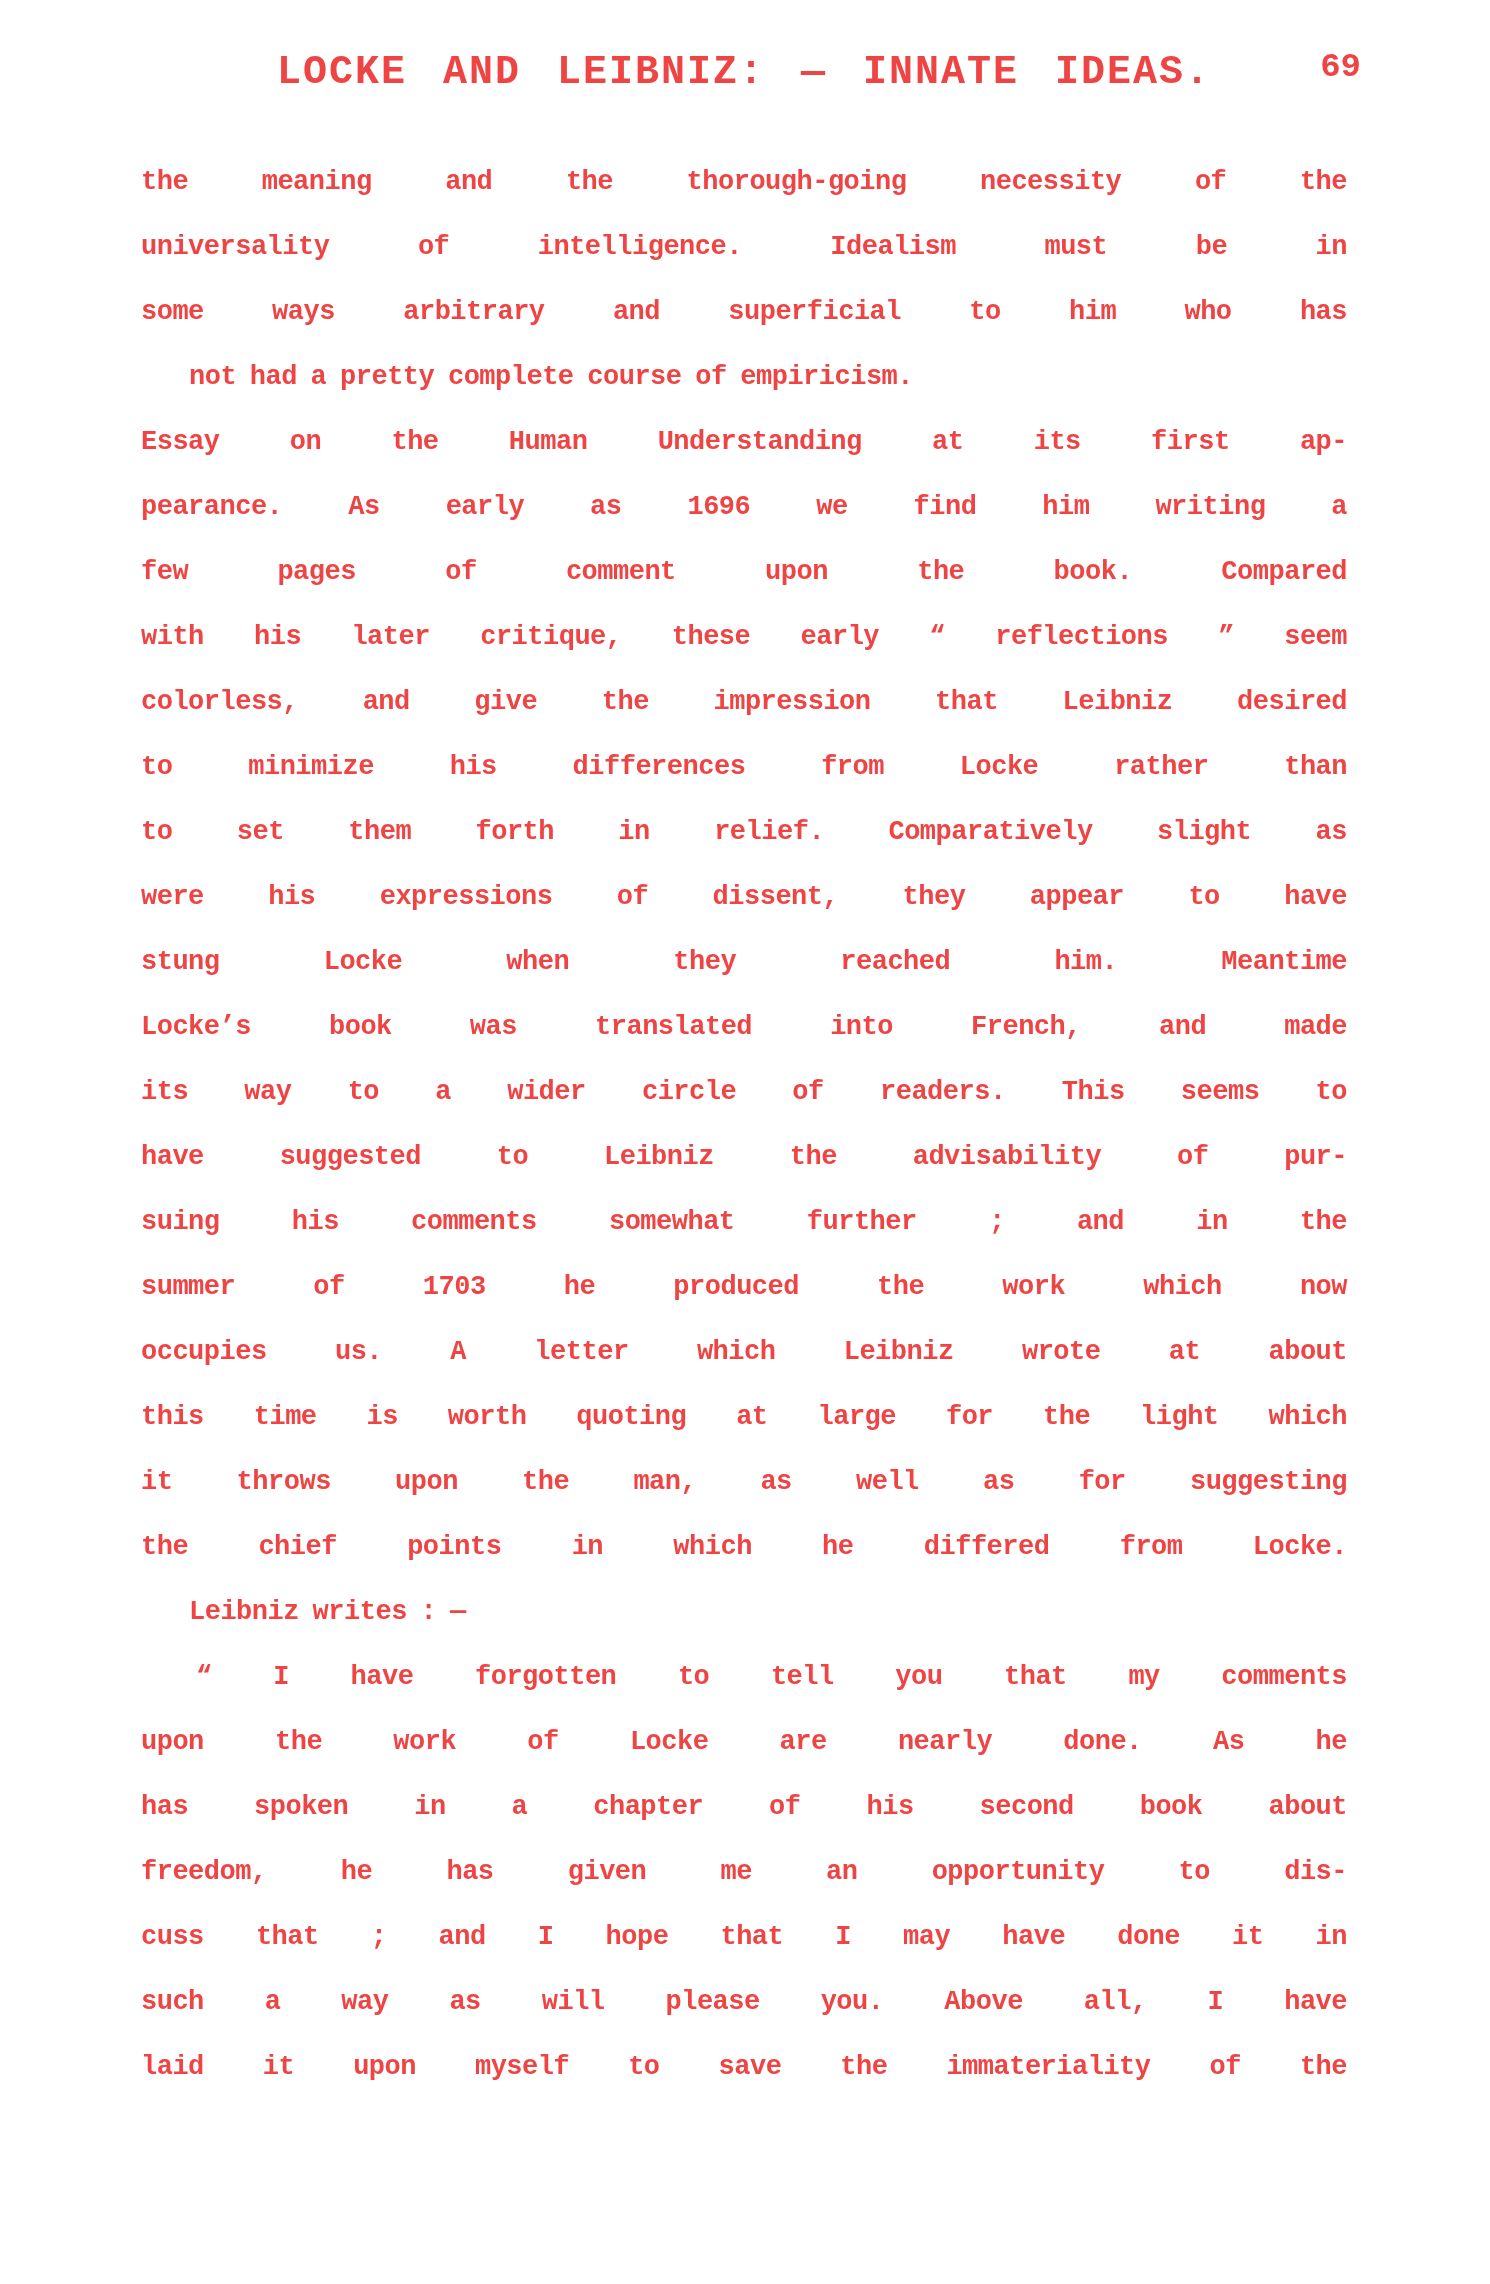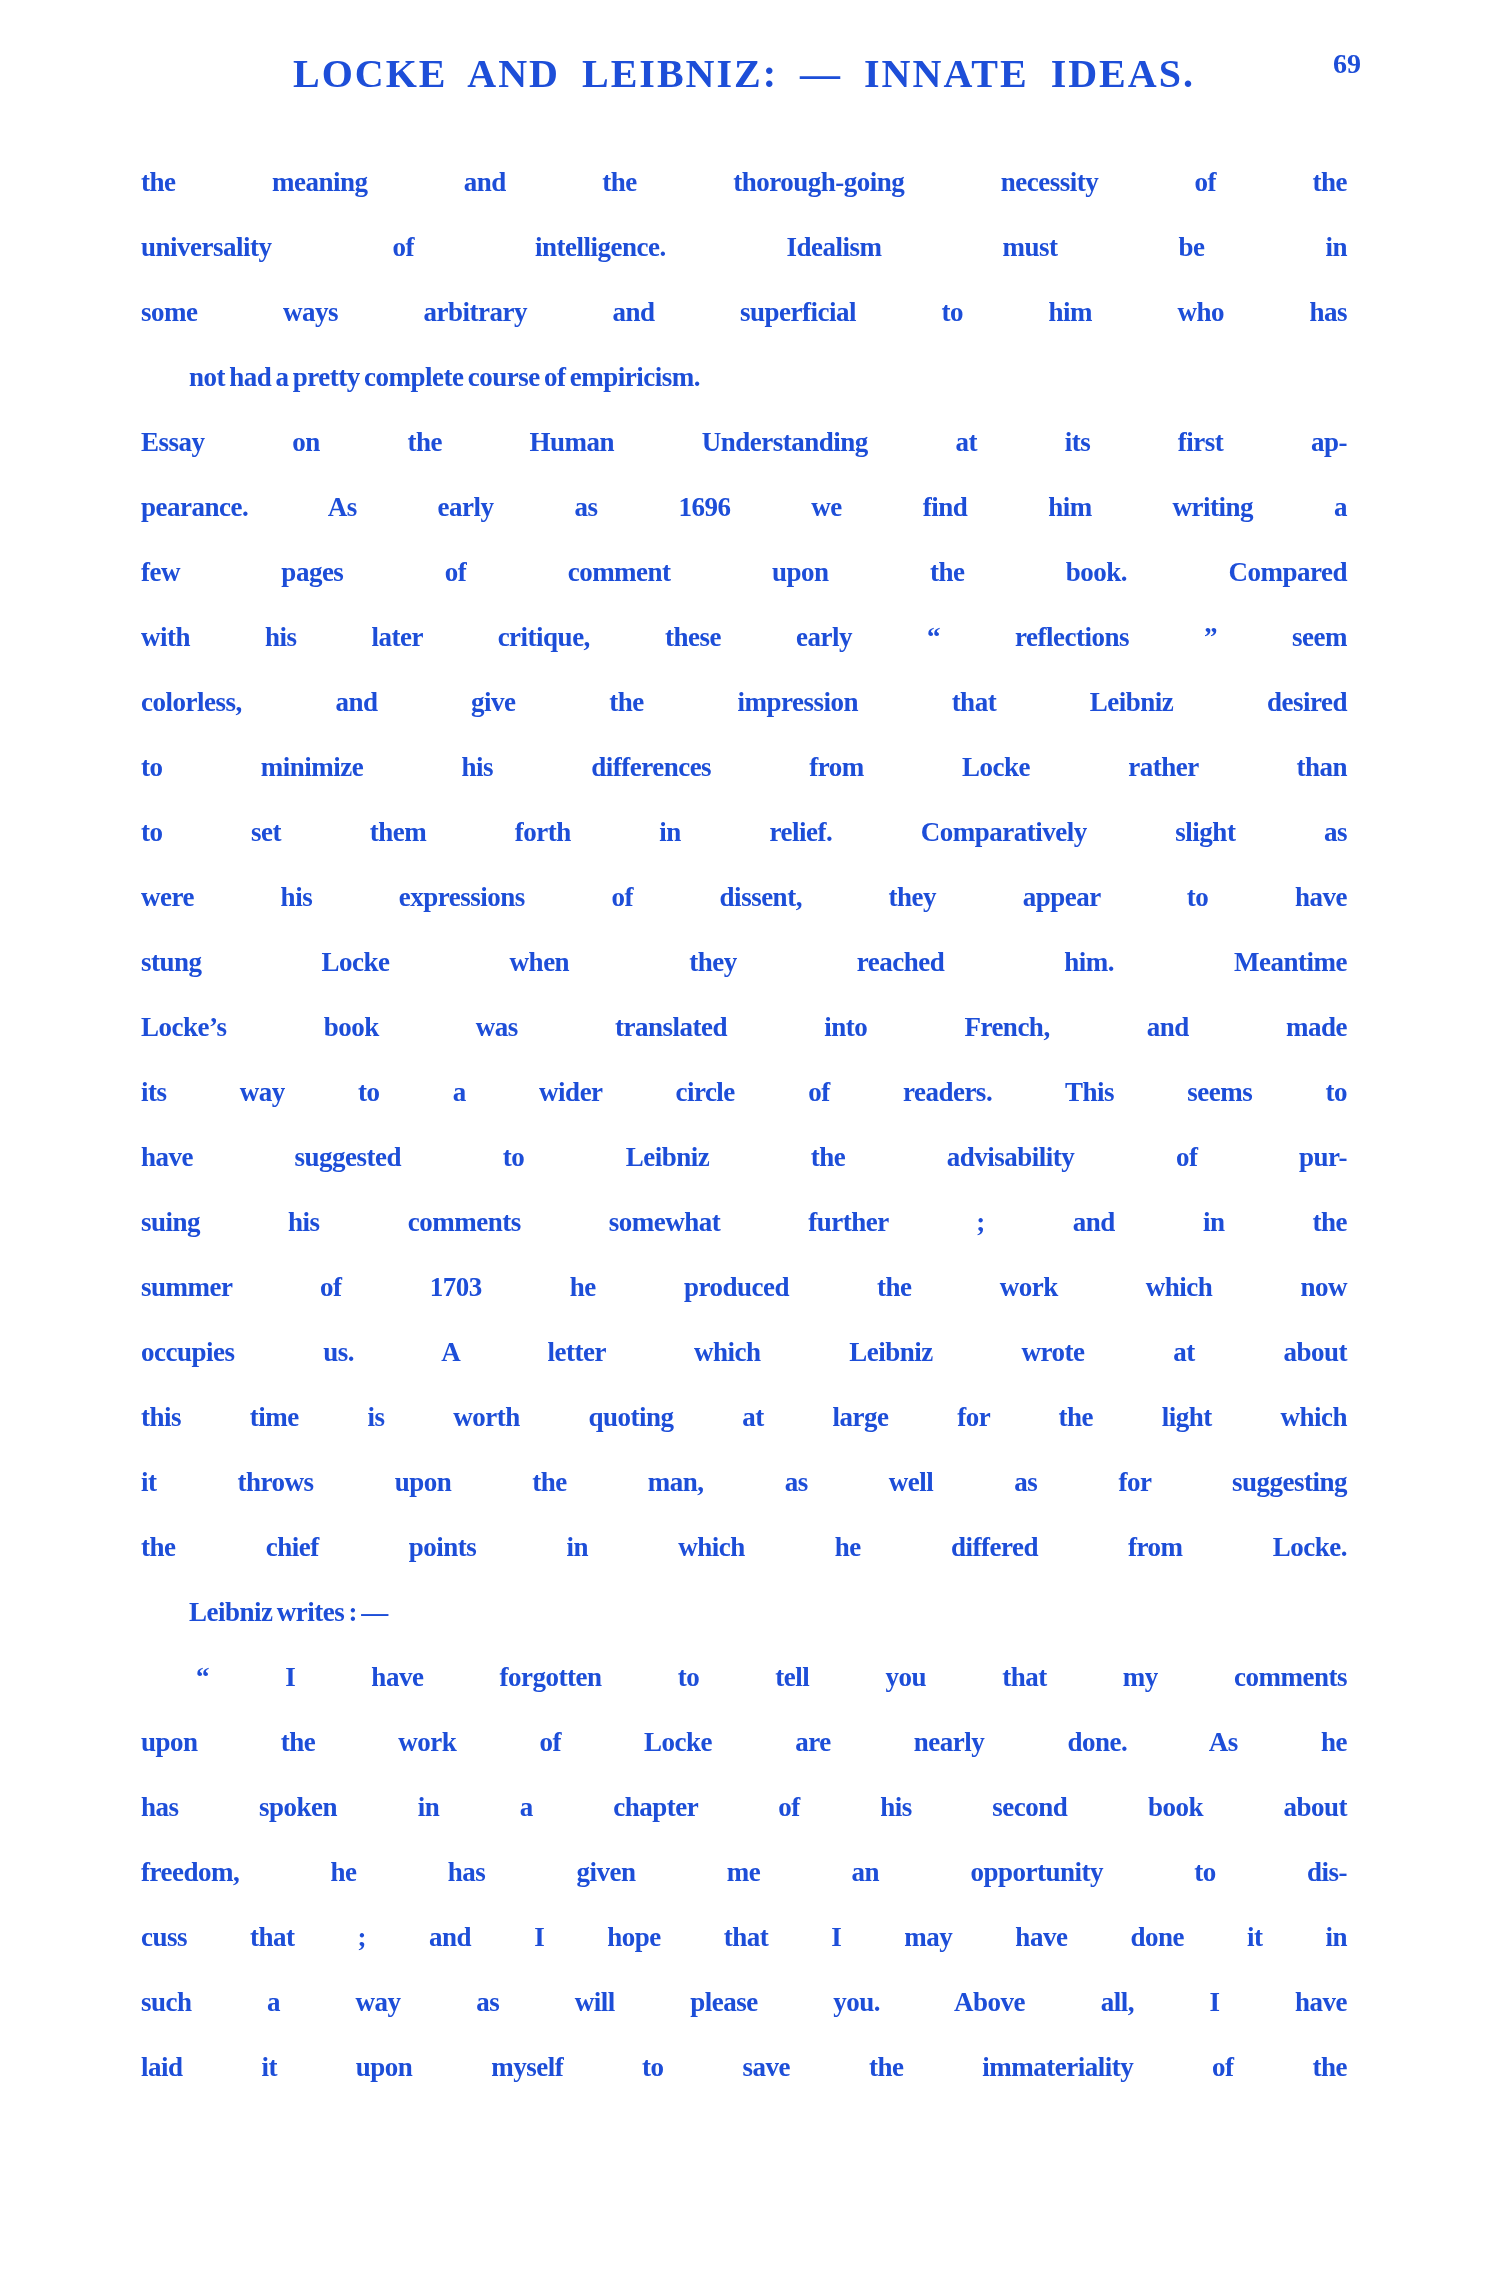--- a/index.html
+++ b/index.html
@@ -5,22 +5,22 @@
   html, body {
     margin: 0;
     padding: 0;
     background: #ffffff;
   }
   .page {
     position: relative;
     width: 1490px;
     height: 2284px;
     background: #ffffff;
-    color: #1d4ed8;
-    font-family: Liberation Serif, serif;
+    color: #ef4444;
+    font-family: Liberation Mono, monospace;
     overflow: hidden;
   }
   .running-header {
     position: absolute;
     top: 50px;
     left: 141px;
     width: 1206px;
     height: 48px;
     text-align: center;
     font-size: 40px;
@@ -29,21 +29,21 @@
     word-spacing: 10px;
     white-space: nowrap;
   }
   .header-title {
     display: inline-block;
   }
   .page-number {
     position: absolute;
     right: -14px;
     top: -2px;
-    font-size: 28px;
+    font-size: 34px;
     font-weight: 700;
     letter-spacing: 0;
   }
   .text-block {
     position: absolute;
     top: 150px;
     left: 141px;
     width: 1206px;
   }
   .line {

